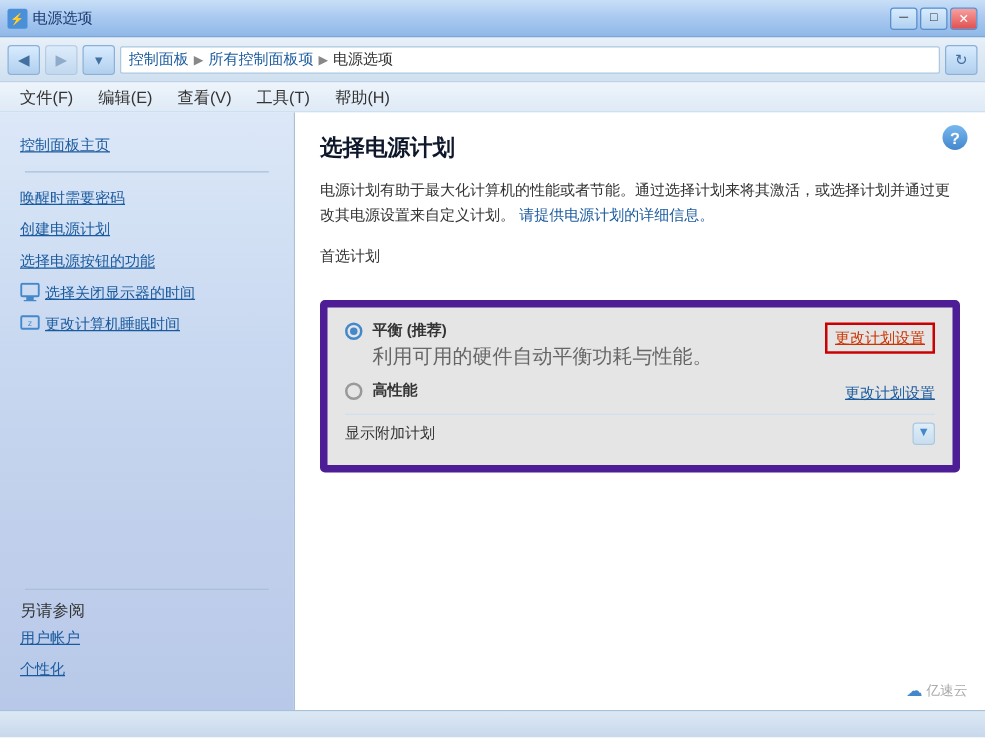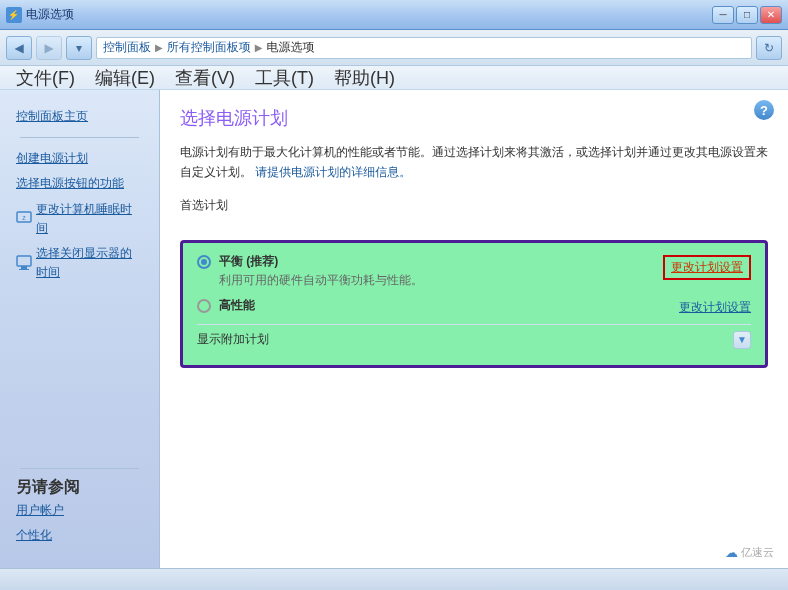--- a/index.html
+++ b/index.html
@@ -139,21 +139,21 @@
       background: linear-gradient(to bottom, #eef4fb, #deeaf6);
       display: flex;
       align-items: center;
       padding: 0 8px;
       gap: 4px;
       border-bottom: 1px solid #c0d8ee;
     }
     .menu-item {
       padding: 2px 8px;
       cursor: pointer;
-      font-size: 18px;
+      font-size: 13px;
       color: #333;
       border-radius: 2px;
     }
 
     
     .main-layout {
       display: flex;
       height: calc(590px - 30px - 36px - 24px - 22px);
     }
 
@@ -164,21 +164,21 @@
       border-top: 1px solid #a8c0d8;
       display: flex;
       align-items: center;
       padding: 0 8px;
       font-size: 11px;
       color: #555;
     }
 
     
     .sidebar {
-      width: 160px;
+      width: 236px;
       background: linear-gradient(to bottom, #dce8f8 0%, #c8d8f0 40%, #b8c8e8 100%);
       border-right: 1px solid #a8c0d8;
       padding: 10px 0;
       flex-shrink: 0;
       display: flex;
       flex-direction: column;
     }
     .sidebar-section {
       padding: 4px 10px;
     }
@@ -190,24 +190,24 @@
       cursor: pointer;
       text-decoration: underline;
       line-height: 1.6;
     }
     .sidebar-divider {
       margin: 8px 10px;
       border: none;
       border-top: 1px solid #a8c0d8;
     }
     .sidebar-section-title {
-      font-size: 16px;
+      font-size: 13px;
       color: #333;
       padding: 4px 6px;
-      font-weight: bold;
+      font-weight: normal;
     }
     .sidebar-icon-link {
       display: flex;
       align-items: center;
       gap: 4px;
       padding: 3px 6px;
     }
     .sidebar-icon {
       width: 16px; height: 16px;
       flex-shrink: 0;
@@ -232,45 +232,45 @@
       border-radius: 50%;
       background: linear-gradient(to bottom, #78b8f0, #4488cc);
       color: white;
       font-size: 13px;
       font-weight: bold;
       display: flex; align-items: center; justify-content: center;
       cursor: pointer;
     }
     .content-title {
       font-size: 18px;
-      color: #8b5cf6;
+      color: #0f172a;
       margin-bottom: 12px;
-      font-weight: normal;
+      font-weight: bold;
     }
     .content-desc {
       font-size: 12px;
       color: #333;
       line-height: 1.7;
       margin-bottom: 14px;
     }
     .content-desc a {
       color: #1a5a9e;
       cursor: pointer;
     }
     .section-header {
       font-size: 12px;
       color: #333;
       margin-bottom: 26px;
     }
     .plan-section {
-      border: 3px solid #4c1d95;
+      border: 6px solid #4c1d95;
       border-radius: 4px;
       padding: 10px 14px;
       margin-bottom: 10px;
-      background: #86efac;
+      background: #e5e5e5;
     }
     .plan-item {
       display: flex;
       align-items: flex-start;
       margin-bottom: 8px;
     }
     .plan-item:last-child { margin-bottom: 0; }
     .radio-btn {
       width: 14px; height: 14px;
       border-radius: 50%;
@@ -287,21 +287,21 @@
     }
     .radio-empty { }
     .plan-info { flex: 1; }
     .plan-name {
       font-size: 12px;
       font-weight: bold;
       color: #333;
       margin-bottom: 2px;
     }
     .plan-desc {
-      font-size: 12px;
+      font-size: 16px;
       color: #666;
     }
     .change-link {
       font-size: 12px;
       color: #1a5a9e;
       cursor: pointer;
       text-decoration: underline;
       align-self: flex-start;
       white-space: nowrap;
       margin-left: 10px;
@@ -387,36 +387,37 @@
   <span class="menu-item">工具(T)</span>
   <span class="menu-item">帮助(H)</span>
 </div>
 
 <div class="main-layout">
 
   <div class="sidebar">
     <div class="sidebar-section">
       <a class="sidebar-link">控制面板主页</a>
       <hr class="sidebar-divider">
+      <a class="sidebar-link">唤醒时需要密码</a>
       <a class="sidebar-link">创建电源计划</a>
       <a class="sidebar-link">选择电源按钮的功能</a>
-      <div class="sidebar-icon-link">
-        <svg class="sidebar-icon" viewBox="0 0 16 16" fill="#4488cc">
-          <rect x="1" y="1" width="14" height="10" rx="1" fill="none" stroke="#4488cc" stroke-width="1.5"></rect>
-          <text x="8" y="9" text-anchor="middle" font-size="7" fill="#4488cc">z</text>
-        </svg>
-        <a class="sidebar-link" style="padding:0;">更改计算机睡眠时间</a>
-      </div>
       <div class="sidebar-icon-link">
         <svg class="sidebar-icon" viewBox="0 0 16 16" fill="#4488cc">
           <rect x="1" y="1" width="14" height="10" rx="1" fill="none" stroke="#4488cc" stroke-width="1.5"></rect>
           <rect x="5" y="11" width="6" height="3" fill="#4488cc"></rect>
           <rect x="3" y="14" width="10" height="1" fill="#4488cc"></rect>
         </svg>
         <a class="sidebar-link" style="padding:0;">选择关闭显示器的时间</a>
+      </div>
+      <div class="sidebar-icon-link">
+        <svg class="sidebar-icon" viewBox="0 0 16 16" fill="#4488cc">
+          <rect x="1" y="1" width="14" height="10" rx="1" fill="none" stroke="#4488cc" stroke-width="1.5"></rect>
+          <text x="8" y="9" text-anchor="middle" font-size="7" fill="#4488cc">z</text>
+        </svg>
+        <a class="sidebar-link" style="padding:0;">更改计算机睡眠时间</a>
       </div>
     </div>
     <div class="sidebar-bottom">
       <hr class="sidebar-divider">
       <span class="sidebar-section-title">另请参阅</span>
       <a class="sidebar-link">用户帐户</a>
       <a class="sidebar-link">个性化</a>
     </div>
   </div>
 

